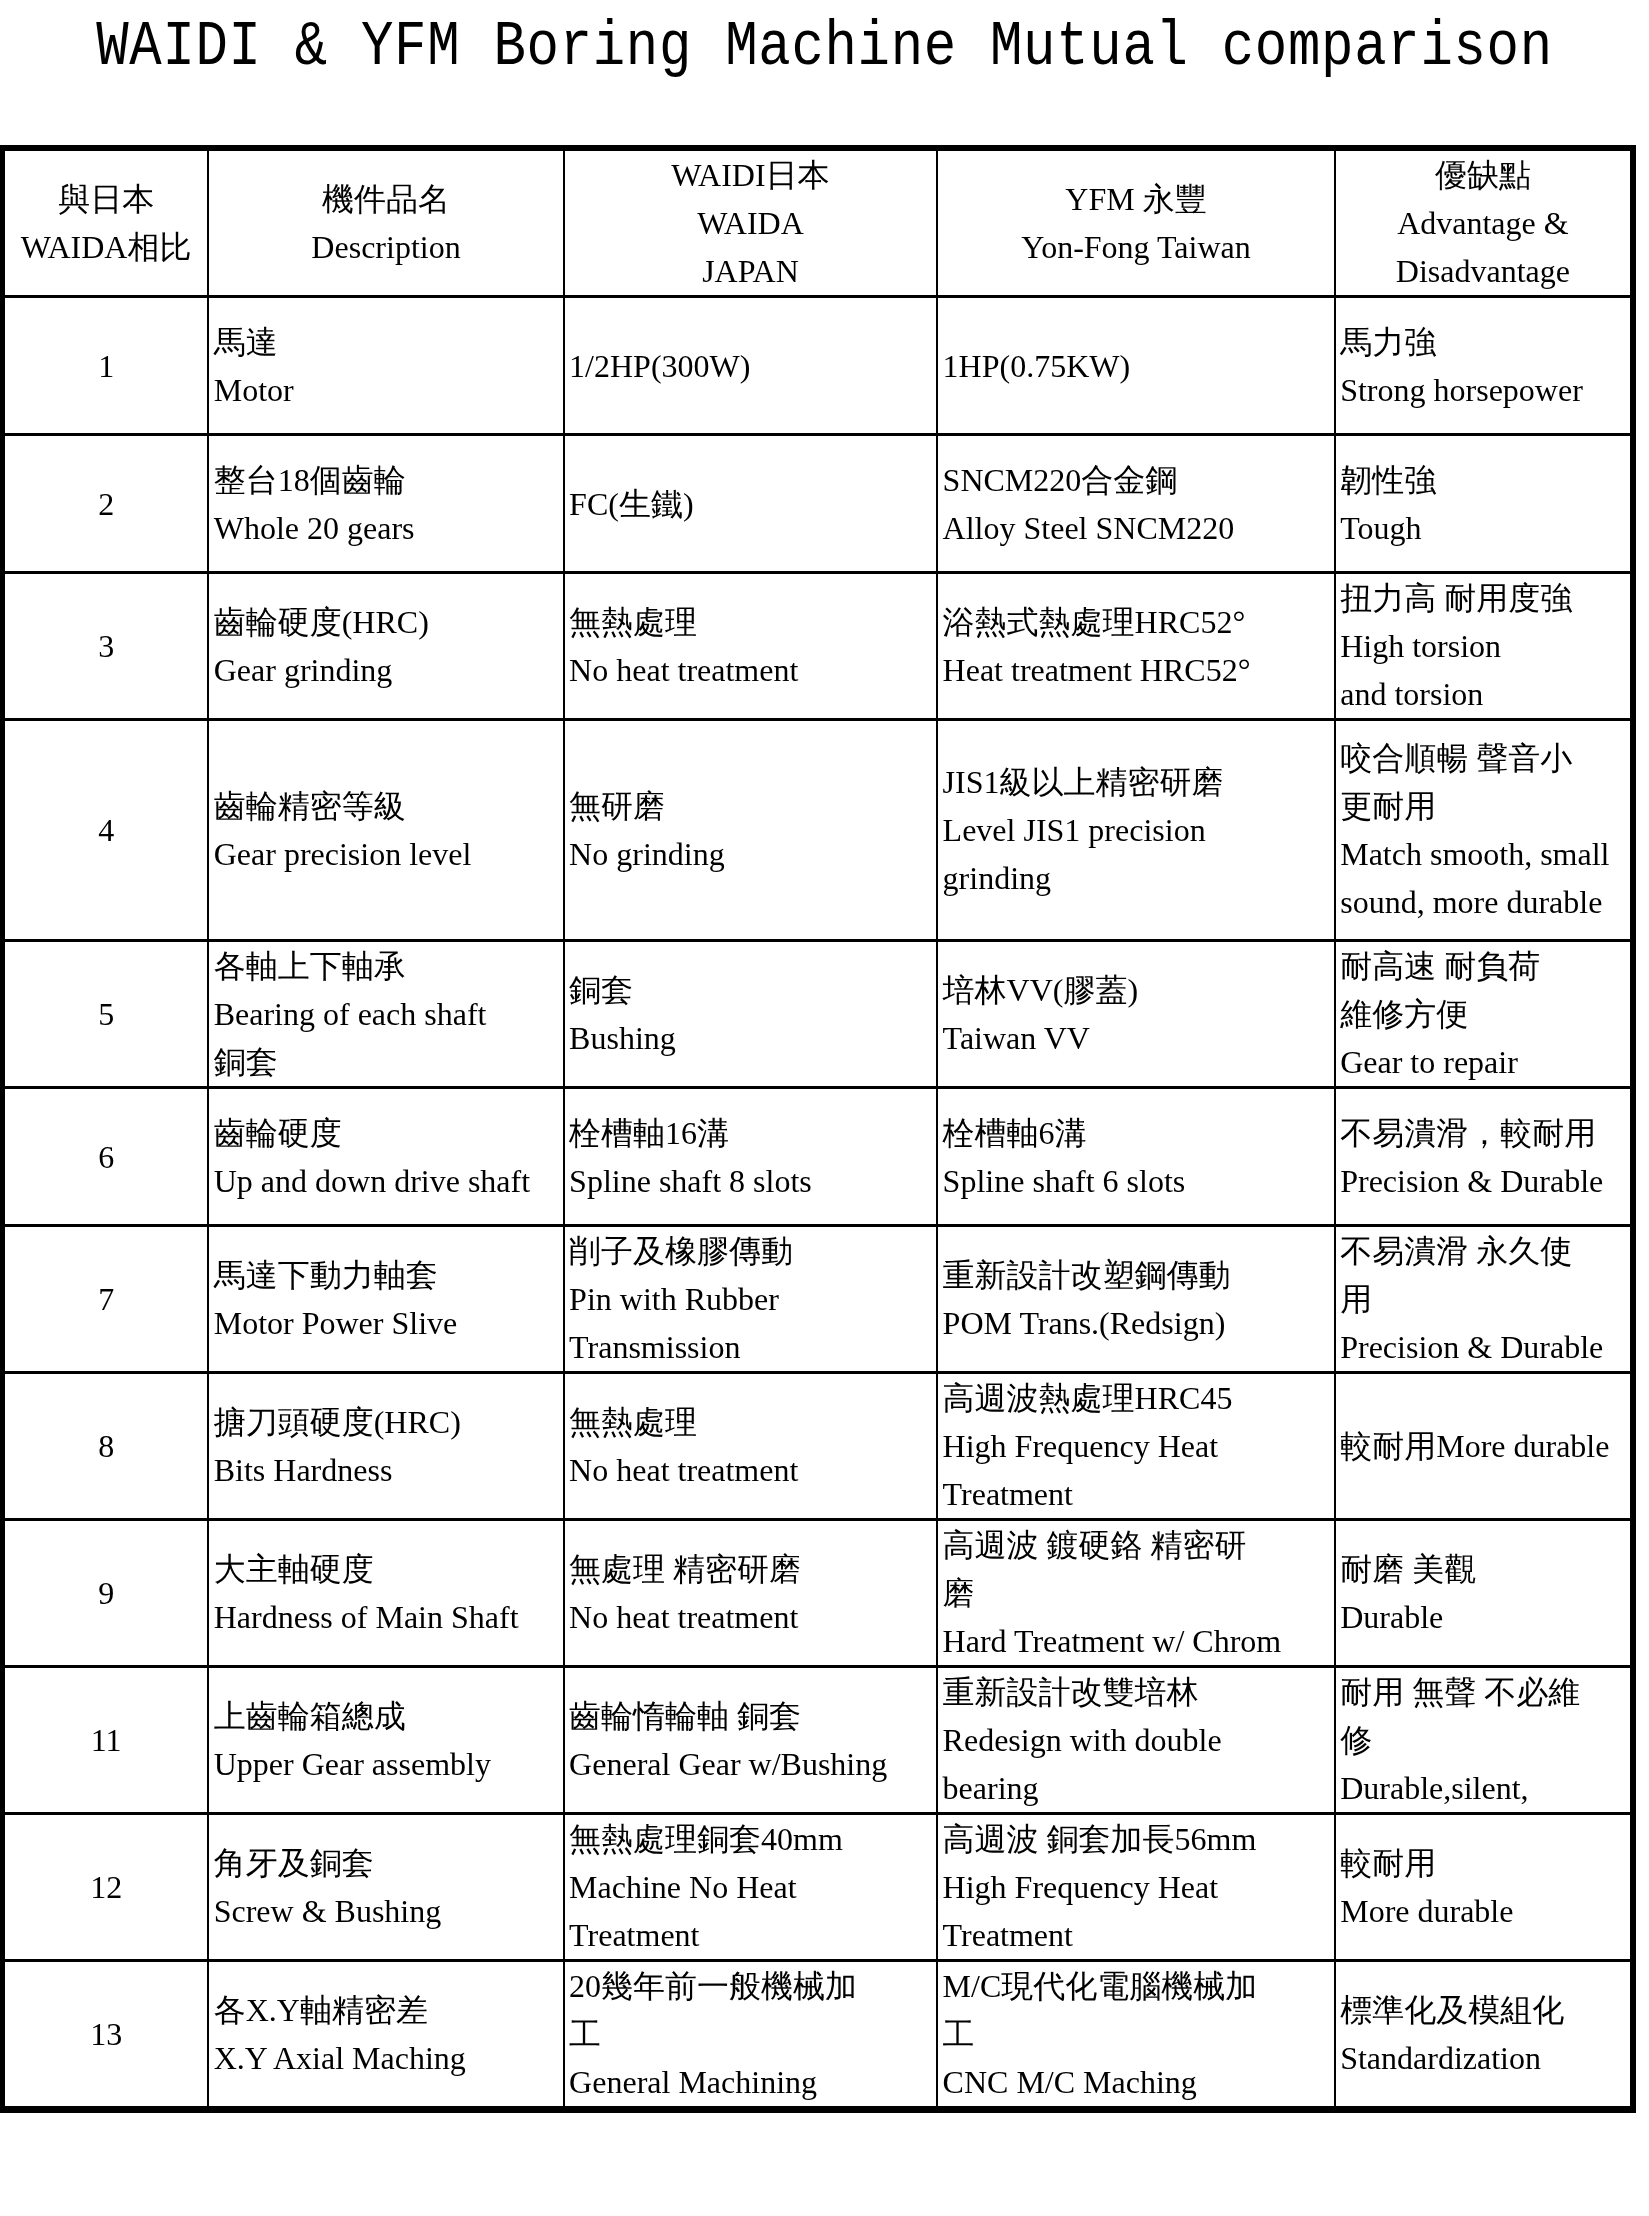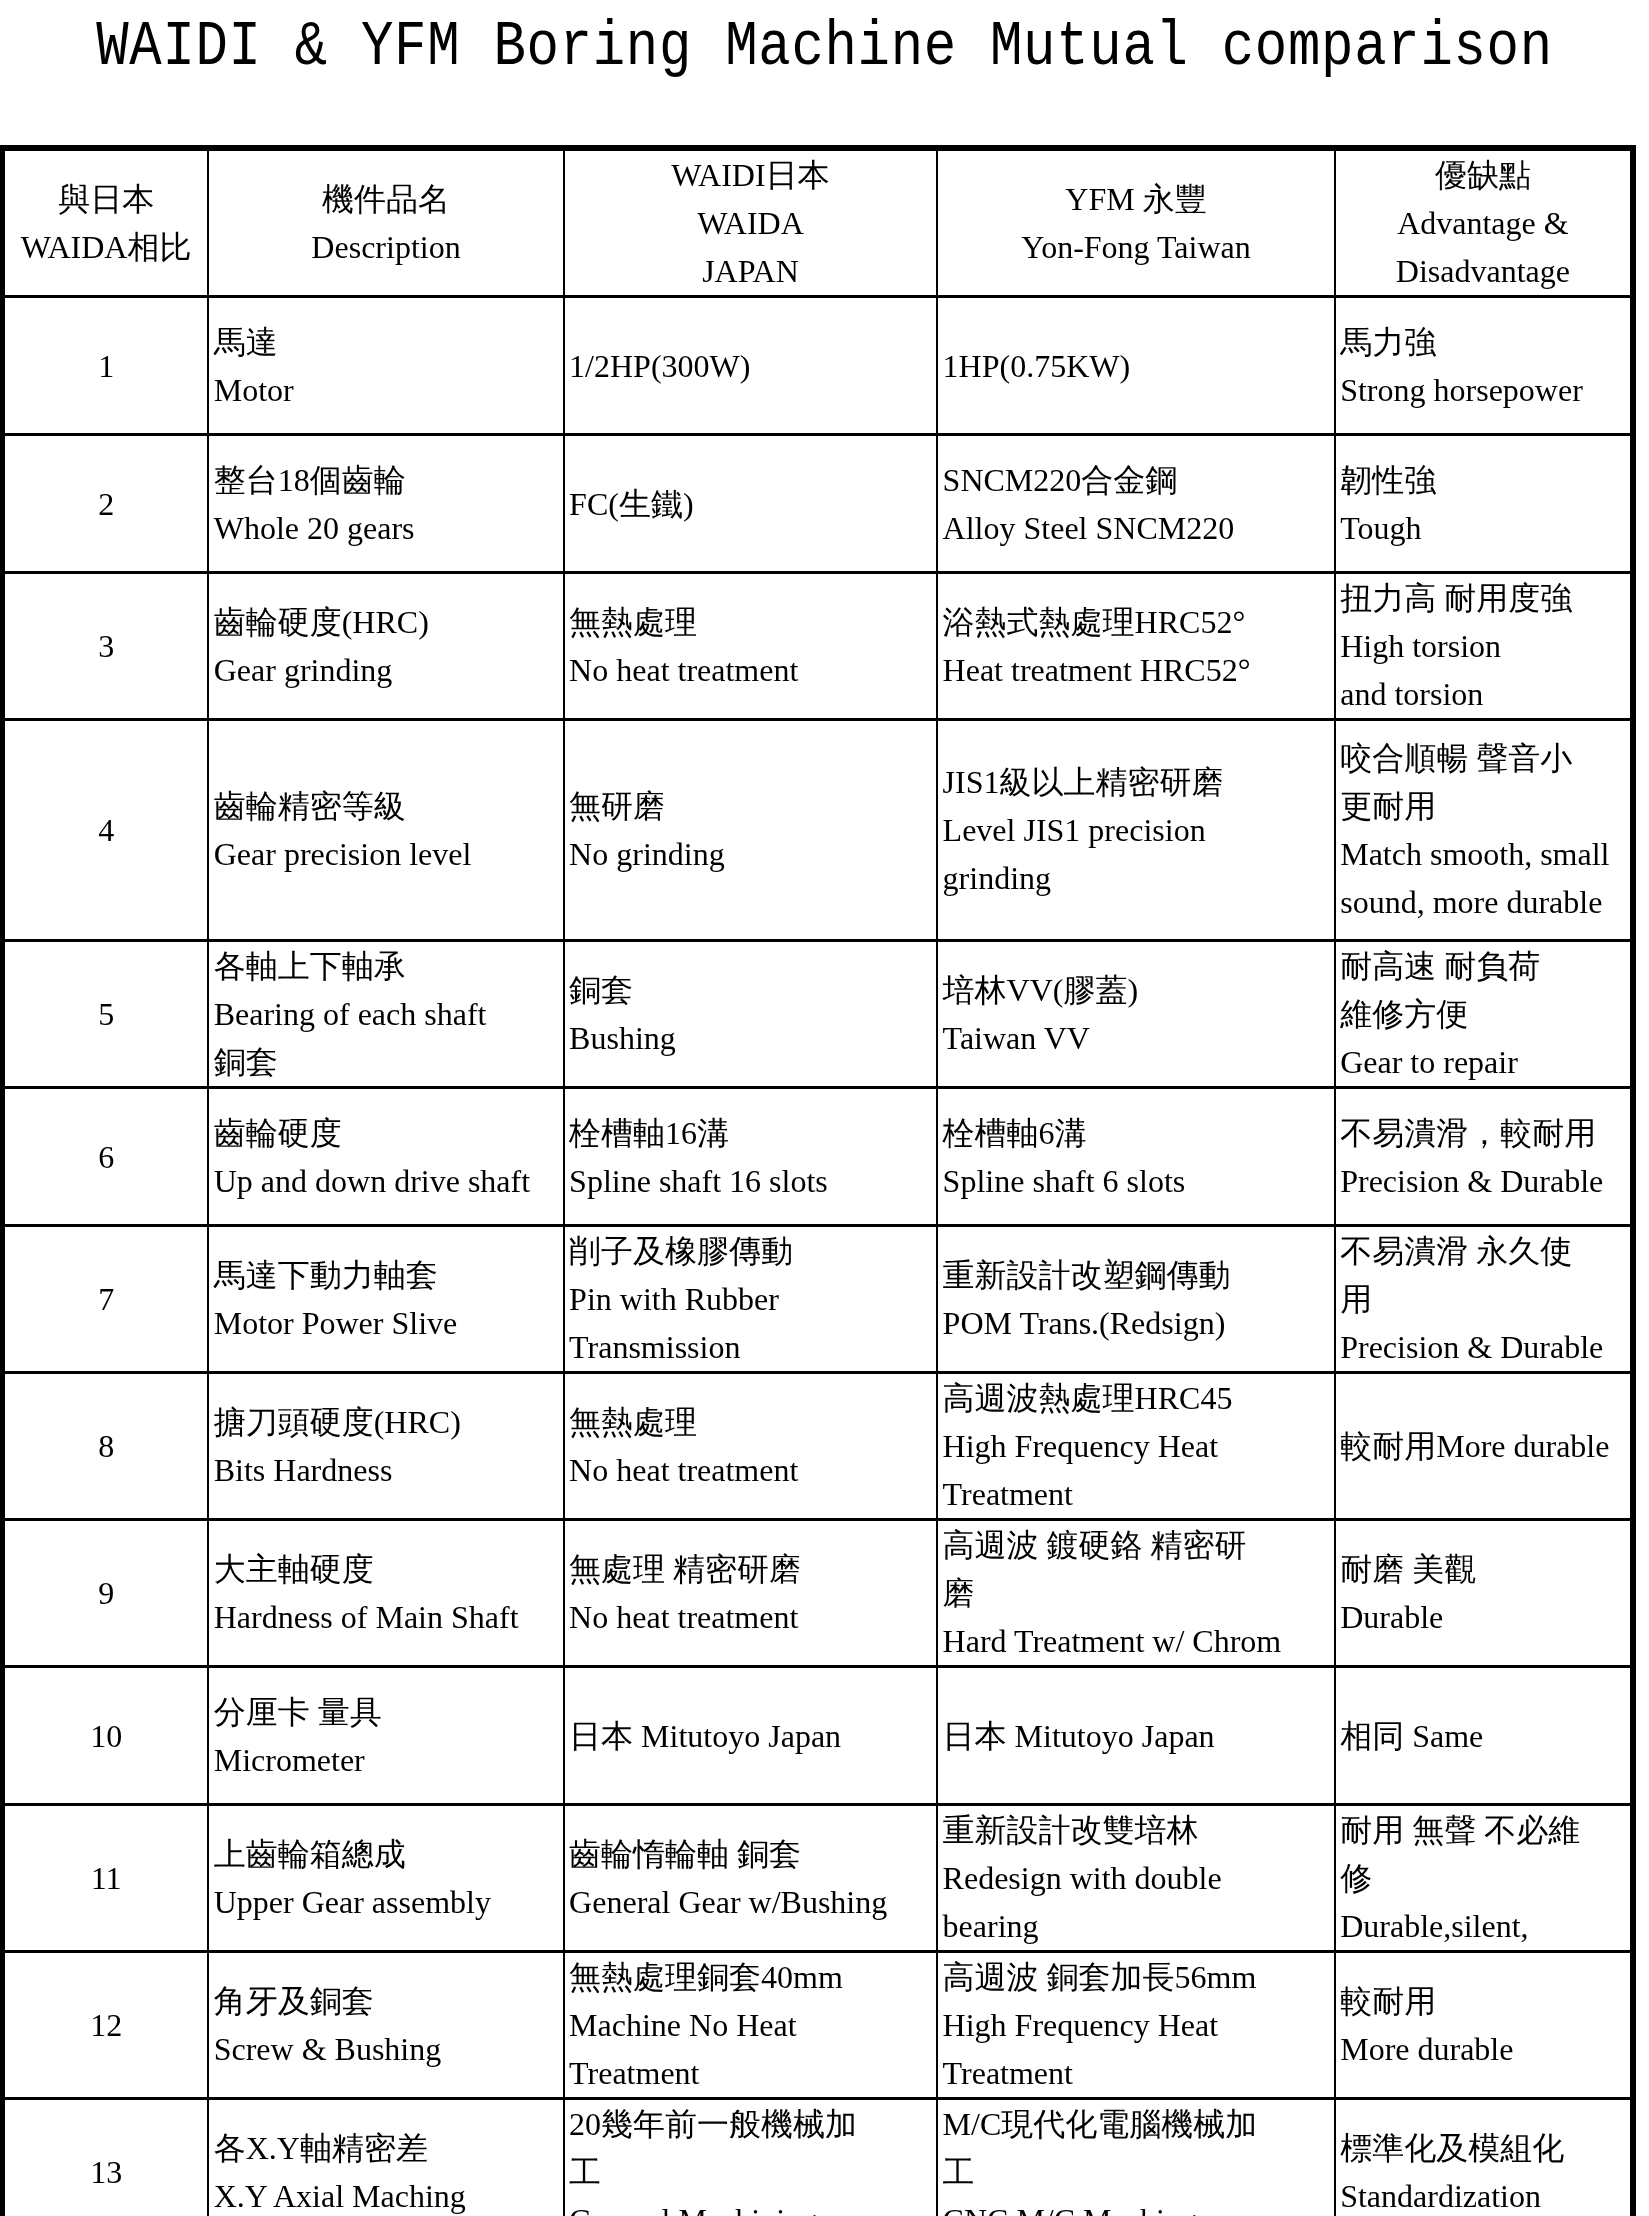--- a/index.html
+++ b/index.html
@@ -176,21 +176,21 @@
         </td>
       </tr>
       <tr>
         <td class="num">6</td>
         <td>
           <span class="line">齒輪硬度</span>
           <span class="line">Up and down drive shaft</span>
         </td>
         <td>
           <span class="line">栓槽軸16溝</span>
-          <span class="line">Spline shaft 16 slots</span>
+          <span class="line">Spline shaft 8 slots</span>
         </td>
         <td>
           <span class="line">栓槽軸6溝</span>
           <span class="line">Spline shaft 6 slots</span>
         </td>
         <td>
           <span class="line">不易潰滑，較耐用</span>
           <span class="line">Precision &amp; Durable</span>
         </td>
       </tr>
@@ -245,36 +245,20 @@
           <span class="line">No heat treatment</span>
         </td>
         <td>
           <span class="line">高週波 鍍硬鉻 精密研</span>
           <span class="line">磨</span>
           <span class="line">Hard Treatment w/ Chrom</span>
         </td>
         <td>
           <span class="line">耐磨 美觀</span>
           <span class="line">Durable</span>
-        </td>
-      </tr>
-      <tr>
-        <td class="num">10</td>
-        <td>
-          <span class="line">分厘卡 量具</span>
-          <span class="line">Micrometer</span>
-        </td>
-        <td>
-          <span class="line">日本 Mitutoyo Japan</span>
-        </td>
-        <td>
-          <span class="line">日本 Mitutoyo Japan</span>
-        </td>
-        <td>
-          <span class="line">相同 Same</span>
         </td>
       </tr>
       <tr>
         <td class="num">11</td>
         <td>
           <span class="line">上齒輪箱總成</span>
           <span class="line">Upper Gear assembly</span>
         </td>
         <td>
           <span class="line">齒輪惰輪軸 銅套</span>

